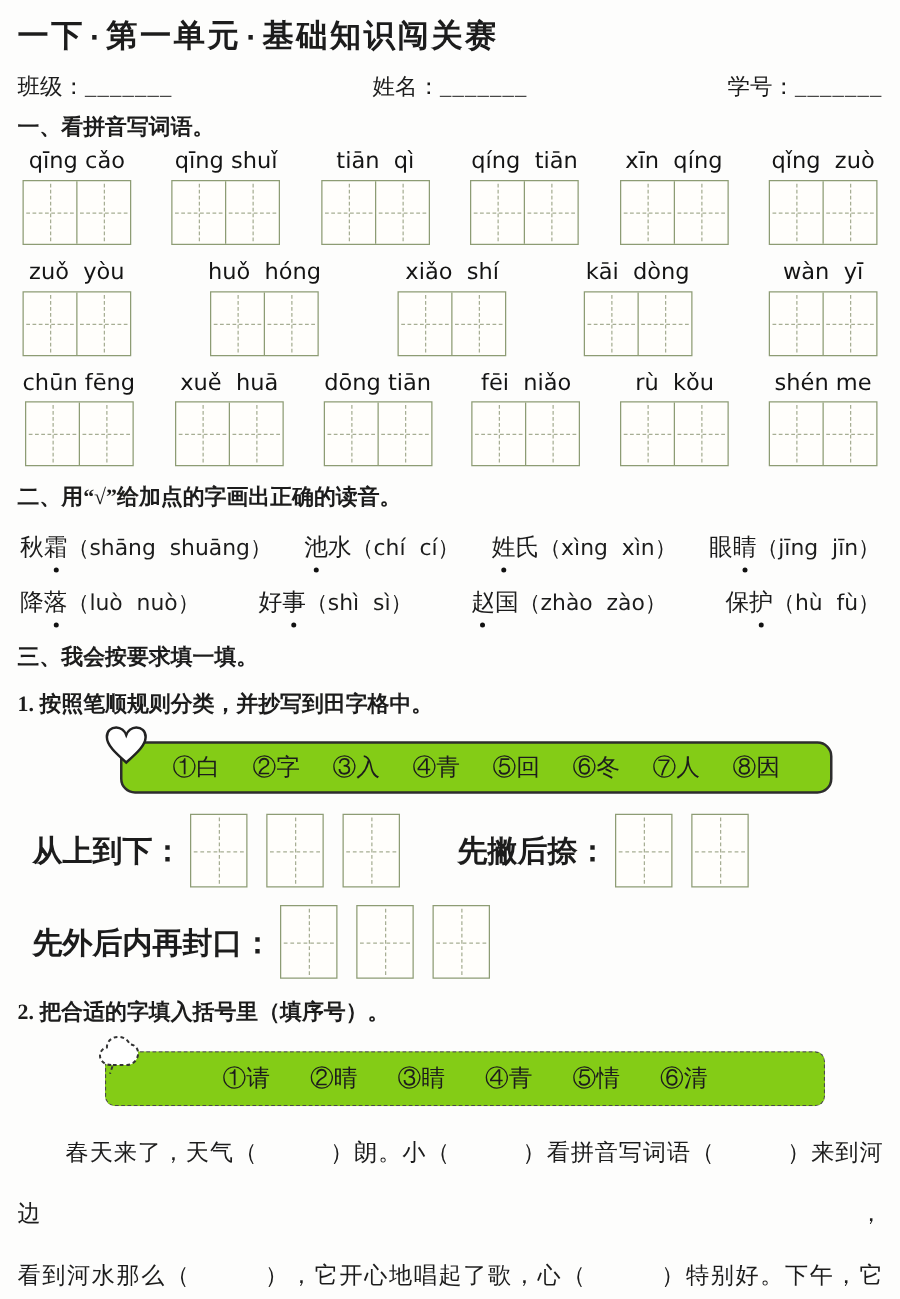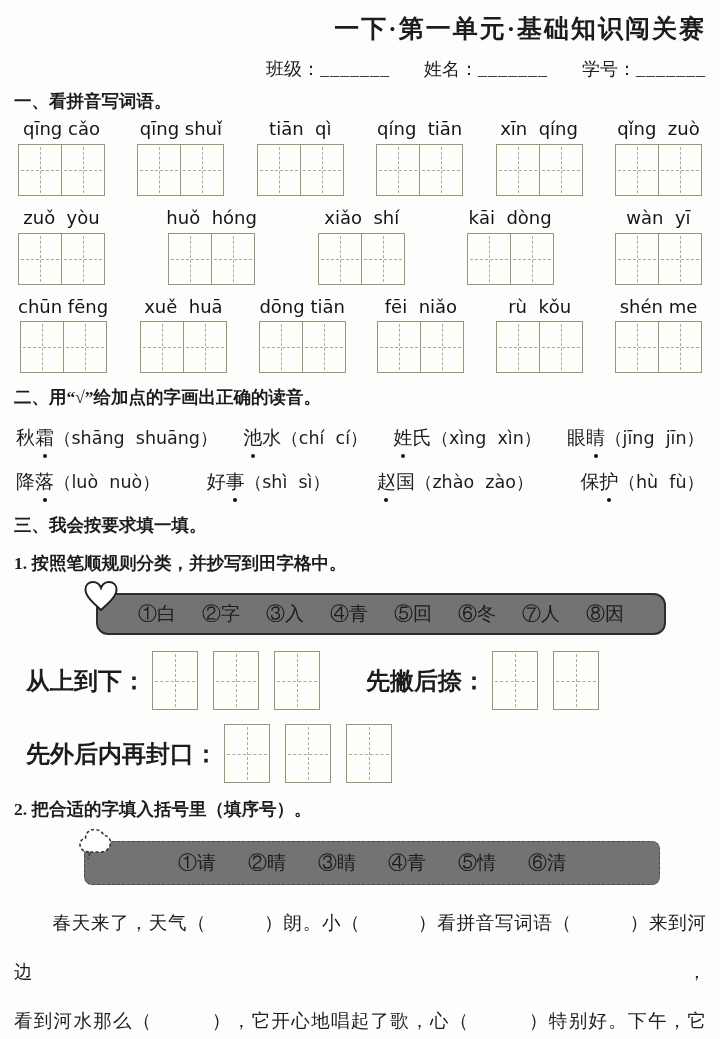--- a/index.html
+++ b/index.html
@@ -4,25 +4,25 @@
 <style>
   html,body{margin:0;padding:0;}
   body{
     width:720px;height:1039px;overflow:hidden;
     background:#fdfdfc;color:#1c1c1c;
     font-family:"Liberation Serif","DejaVu Serif",serif;
   }
   .page{padding:4px 14px 0 14px;}
 
   .title{
-    text-align:right;font-size:25px;font-weight:bold;
-    margin:8px 0 4px 0;letter-spacing:2px;
+    text-align:left;font-size:25px;font-weight:bold;
+    margin:8px 0 4px 0;letter-spacing:2px;font-family:Liberation Mono, monospace;
   }
   .info-line{
-    display:flex;justify-content:flex-end;gap:34px;
+    display:flex;justify-content:space-between;gap:34px;
     font-size:18px;margin:12px 0 8px 0;
   }
   .info-group{white-space:nowrap;}
   .blank{letter-spacing:1px;color:#333;}
 
   .sec-heading{font-weight:bold;font-size:17.5px;margin:8px 0 2px 0;}
   .sub-heading{font-weight:bold;font-size:17.5px;margin:14px 0 4px 0;}
 
   
   .pinyin-row{display:flex;justify-content:space-between;margin:6px 4px 12px 4px;}
@@ -54,21 +54,21 @@
   .cn span{position:relative;display:inline-block;}
   .cn span.dotted::after{
     content:"";position:absolute;left:50%;transform:translateX(-50%);
     bottom:-7px;width:4px;height:4px;border-radius:50%;background:#111;
   }
   .py{font-family:"DejaVu Sans",sans-serif;font-size:17.5px;white-space:pre;}
 
   
   .bank{
     position:relative;display:flex;align-items:center;justify-content:center;
-    font-size:19px;background:#737373;
+    font-size:19px;background:#84cc16;
   }
   .bank1{
     border:2px solid #2d2d2d;border-radius:12px;
     margin:18px 0 16px 82px;width:566px;height:38px;gap:26px;
   }
   .bank2{
     border:1.6px dashed #4a4a4a;border-radius:8px;
     margin:20px 0 14px 70px;width:574px;height:42px;gap:32px;
   }
   .corner-icon{position:absolute;z-index:2;}

